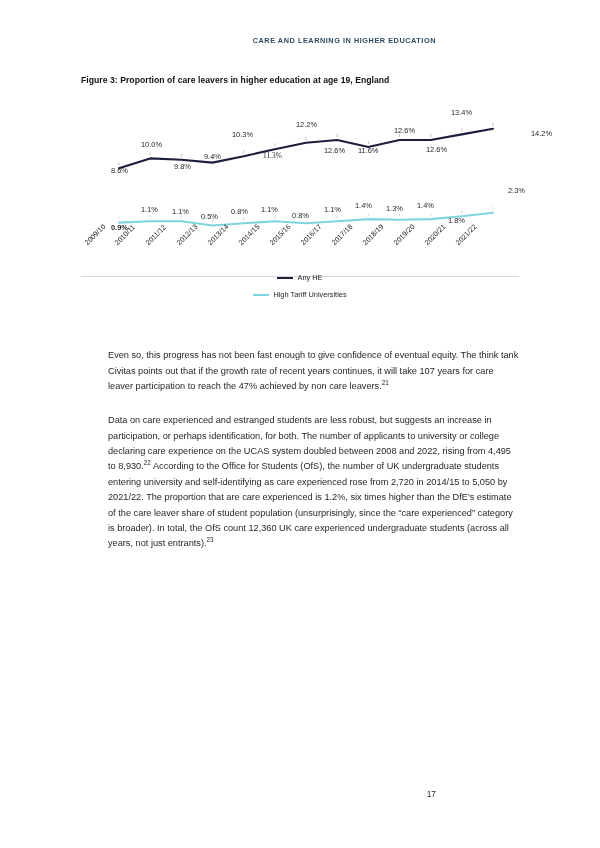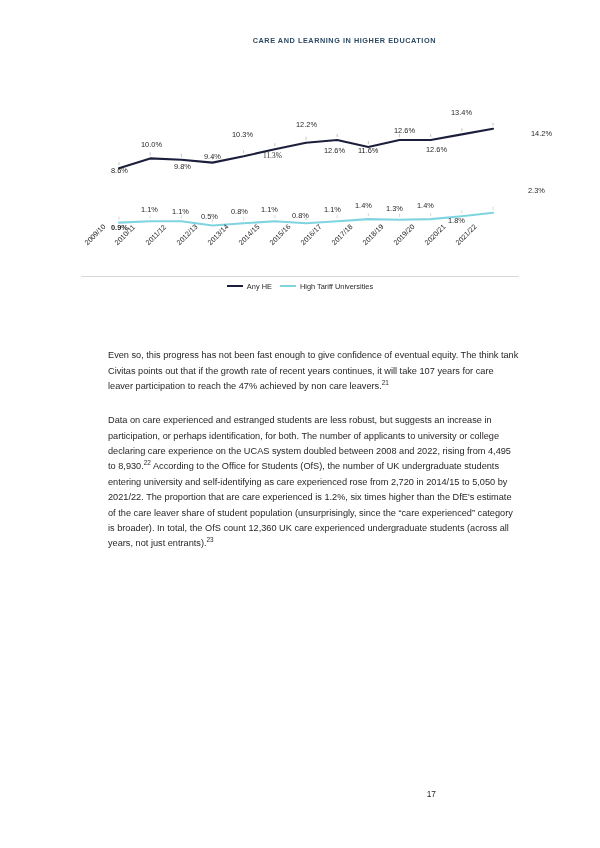--- a/index.html
+++ b/index.html
@@ -74,20 +74,21 @@
     top: 276px;
     width: 438px;
     height: 18px;
     border-top: 1px solid #d8d8d8;
     display: flex;
     align-items: center;
     justify-content: center;
     gap: 8px;
     font-size: 7.4px;
     color: #231f20;
+    flex-direction: column;
   }
   .legend .item { display: flex; align-items: center; gap: 4px; }
   .legend .swatch { width: 16px; height: 0; border-top: 2px solid #1b1f3b; }
   .legend .swatch.teal { border-top-color: #7fd4e0; }
 
   .source {
     position: absolute;
     left: 81px;
     top: 310px;
     font-size: 7.8px;
@@ -116,20 +117,21 @@
     color: #231f20;
   }
 </style>
 </head>
 <body>
 
 <div class="page">
 
   <div class="running-head">CARE AND LEARNING IN HIGHER EDUCATION</div>
 
+  <div class="fig-title">Figure 3: Proportion of care leavers in higher education at age 19, England</div>
 
   <div class="chart">
     <svg width="438" height="205" viewBox="0 0 438 205">
       <polyline id="series-anyhe" fill="none" stroke="#1b1f3b" stroke-width="2.1" stroke-linejoin="round" stroke-linecap="round" points="38.0,72.3 69.2,62.4 100.3,63.8 131.5,66.6 162.7,60.3 193.8,53.2 225.0,46.8 256.2,44.0 287.3,51.1 318.5,44.0 349.7,44.0 380.8,38.4 412.0,32.7"></polyline>
       <polyline id="series-high" fill="none" stroke="#7fd4e0" stroke-width="2.1" stroke-linejoin="round" stroke-linecap="round" points="38.0,126.6 69.2,125.2 100.3,125.2 131.5,129.5 162.7,127.3 193.8,125.2 225.0,127.3 256.2,125.2 287.3,123.1 318.5,123.8 349.7,123.1 380.8,120.3 412.0,116.8"></polyline>
       <g id="leader-lines">
           <line x1="38" x2="38" y1="69.2625" y2="66.2625" stroke="#9a9a9a" stroke-width="0.6"></line>
           <line x1="69.16666666666667" x2="69.16666666666667" y1="59.375" y2="56.375" stroke="#9a9a9a" stroke-width="0.6"></line>
           <line x1="100.33333333333334" x2="100.33333333333334" y1="60.787499999999994" y2="57.787499999999994" stroke="#9a9a9a" stroke-width="0.6"></line>
           <line x1="131.5" x2="131.5" y1="63.6125" y2="60.6125" stroke="#9a9a9a" stroke-width="0.6"></line>
@@ -177,21 +179,21 @@
     <div class="plot-label" style="left:91px;  top:111px;">1.1%</div>
     <div class="plot-label" style="left:120px; top:116px;">0.5%</div>
     <div class="plot-label" style="left:150px; top:111px;">0.8%</div>
     <div class="plot-label" style="left:180px; top:109px;">1.1%</div>
     <div class="plot-label" style="left:211px; top:115px;">0.8%</div>
     <div class="plot-label" style="left:243px; top:109px;">1.1%</div>
     <div class="plot-label" style="left:274px; top:105px;">1.4%</div>
     <div class="plot-label" style="left:305px; top:108px;">1.3%</div>
     <div class="plot-label" style="left:336px; top:105px;">1.4%</div>
     <div class="plot-label" style="left:367px; top:120px;">1.8%</div>
-    <div class="plot-label" style="left:420px; top:90px;padding-left:27px;">2.3%</div>
+    <div class="plot-label" style="left:400px; top:90px;padding-left:27px;">2.3%</div>
 
     <div class="axis-label" style="left:8px;   top:142px;">2009/10</div>
     <div class="axis-label" style="left:38px;  top:142px;">2010/11</div>
     <div class="axis-label" style="left:69px;  top:142px;">2011/12</div>
     <div class="axis-label" style="left:100px; top:142px;">2012/13</div>
     <div class="axis-label" style="left:131px; top:142px;">2013/14</div>
     <div class="axis-label" style="left:162px; top:142px;">2014/15</div>
     <div class="axis-label" style="left:193px; top:142px;">2015/16</div>
     <div class="axis-label" style="left:224px; top:142px;">2016/17</div>
     <div class="axis-label" style="left:255px; top:142px;">2017/18</div>

